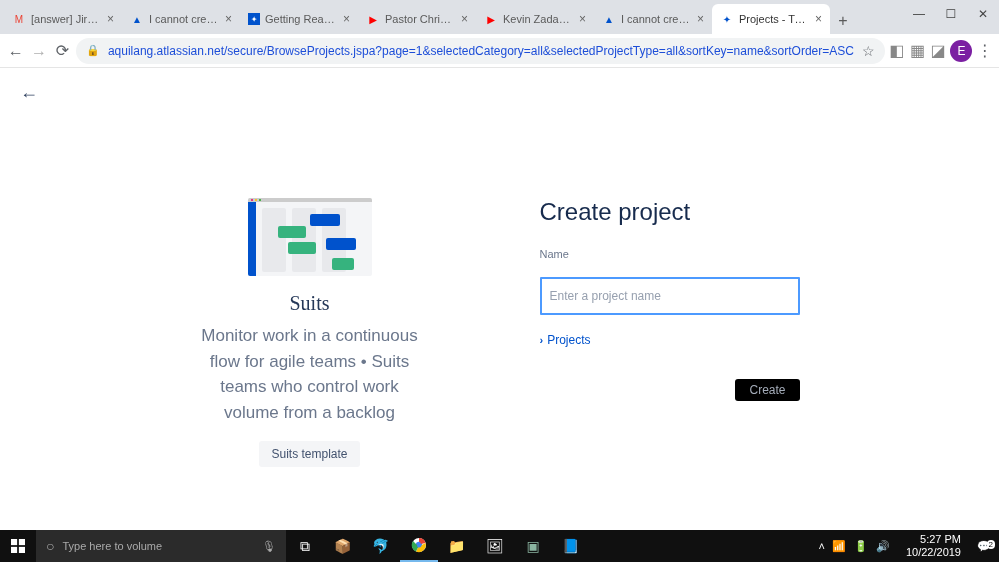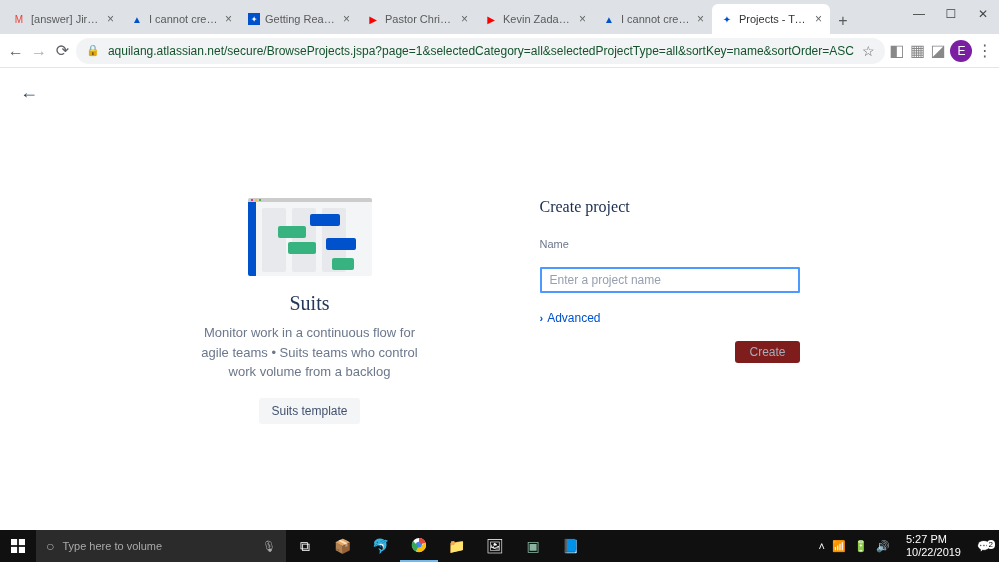--- a/index.html
+++ b/index.html
@@ -118,21 +118,21 @@
     background: #f1f3f4;
     border-radius: 13px;
     display: flex;
     align-items: center;
     padding: 0 10px;
     font-size: 12px;
     color: #444;
     gap: 8px;
   }
   .addr-bar .lock { color: #5f6368; font-size: 11px; }
-  .addr-url { flex: 1; white-space: nowrap; overflow: hidden; color: #14532d; }
+  .addr-url { flex: 1; white-space: nowrap; overflow: hidden; color: #1d4ed8; }
   .addr-star { color: #5f6368; font-size: 14px; cursor: pointer; }
   .ext-icon {
     width: 24px;
     height: 24px;
     display: flex;
     align-items: center;
     justify-content: center;
     cursor: pointer;
   }
   .avatar-e {
@@ -189,76 +189,76 @@
     position:absolute; height:12px; border-radius:2px;
   }
   .kanban-title {
     font-family: Georgia, serif;
     font-size: 20px;
     font-weight: 500;
     color: #253858;
     margin-bottom: 8px;
   }
   .kanban-desc {
-    font-size: 13px;
+    font-size: 17px;
     color: #6b778c;
     line-height: 1.5;
     margin-bottom: 16px;
   }
   .change-template {
     display: inline-block;
     padding: 6px 12px;
     font-size: 12px;
     color: #42526e;
     background: #f4f5f7;
     border-radius: 3px;
     cursor: pointer;
   }
 
   .right-col {
     width: 260px;
     text-align: left;
   }
   .create-heading {
-    font-family: Liberation Serif, serif;
-    font-size: 16px;
+    font-family: Liberation Sans, sans-serif;
+    font-size: 24px;
     color: #172b4d;
     font-weight: 500;
     margin-bottom: 22px;
   }
   .field-label {
     font-size: 11px;
     color: #6b778c;
     margin-bottom: 17px;
   }
   .project-name-input {
     width: 100%;
-    height: 26px;
+    height: 38px;
     border: 2px solid #4c9aff;
     border-radius: 1px;
     padding: 0 8px;
     font-size: 12px;
     color: #172b4d;
     outline: none;
   }
   .project-name-input::placeholder { color: #97a0af; }
   .advanced {
     margin-top: 18px;
     font-size: 12px;
     color: #0052cc;
     cursor: pointer;
   }
   .advanced .chev { font-size:11px; margin-right:4px; font-weight:bold; }
   .create-btn {
     float: right;
-    margin-top: 16px;
+    margin-top: 32px;
     padding: 4px 14px;
     font-size: 12px;
     color: #a5adba;
-    background: #7f1d1d;
+    background: #000000;
     border-radius: 3px;
     cursor: not-allowed;
   }
 
   
   .taskbar {
     position: absolute;
     left: 0; right: 0; bottom: 0;
     height: 32px;
     background: #101010;
@@ -277,21 +277,21 @@
     display:flex; align-items:center; padding:0 10px; gap:8px;
     color:#aaa;
   }
   .tb-search .circ { font-size:14px; }
   .tb-icon {
     width: 38px; height:32px; display:flex; align-items:center; justify-content:center;
     cursor:pointer; font-size:14px;
   }
   .tb-spacer { flex:1; }
   .tb-tray { display:flex; align-items:center; gap:8px; padding:0 8px; font-size:11px; color:#fff; }
-  .tb-clock { text-align:left; line-height:1.2; padding:0 8px; }
+  .tb-clock { text-align:right; line-height:1.2; padding:0 8px; }
   .tb-notif { width:30px; display:flex; align-items:center; justify-content:center; position:relative; }
   .tb-notif .badge {
     position:absolute; bottom:4px; right:4px; background:#fff; color:#000;
     border-radius:6px; font-size:8px; padding:0 2px;
   }
 </style>
 </head>
 <body>
 
 <div class="chrome-top">
@@ -381,21 +381,21 @@
       <div class="kanban-title">Suits</div>
       <div class="kanban-desc">Monitor work in a continuous flow for agile teams • Suits teams who control work volume from a backlog</div>
       <div class="change-template">Suits template</div>
     </div>
 
     <div class="right-col">
       <div class="create-heading">Create project</div>
       <div class="field-label">Name</div>
       <input class="project-name-input" placeholder="Enter a project name" value="" style="">
       <div class="advanced">
-        <span class="chev">›</span><span>Advanced</span>
+        <span class="chev">›</span><span>Projects</span>
       </div>
       <div class="create-btn">Create</div>
     </div>
   </div>
 </div>
 
 <div class="taskbar">
   <div class="tb-start">
     <svg viewBox="0 0 16 16">
         <rect x="0" y="0" width="7" height="7" fill="#fff"></rect>

